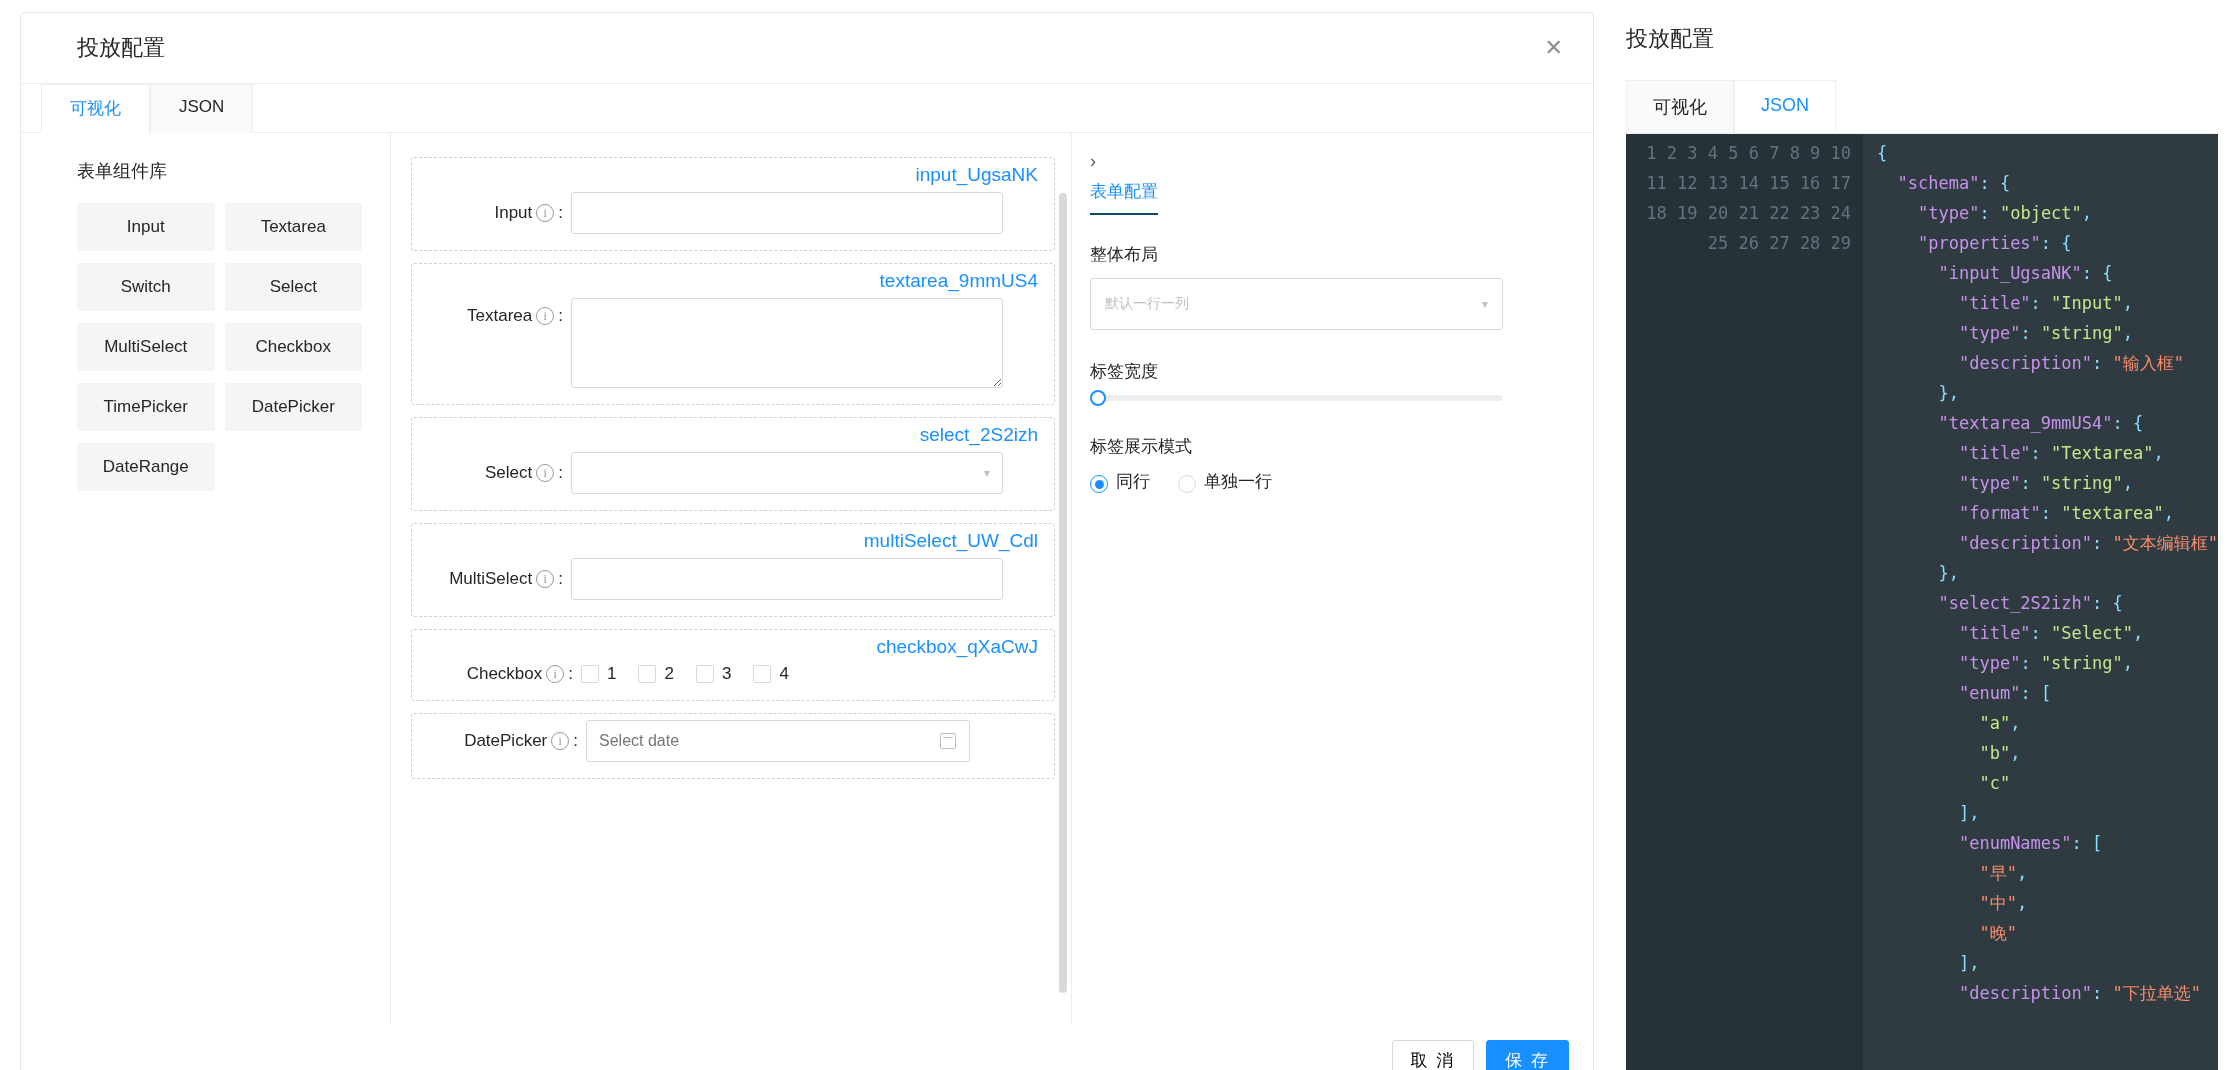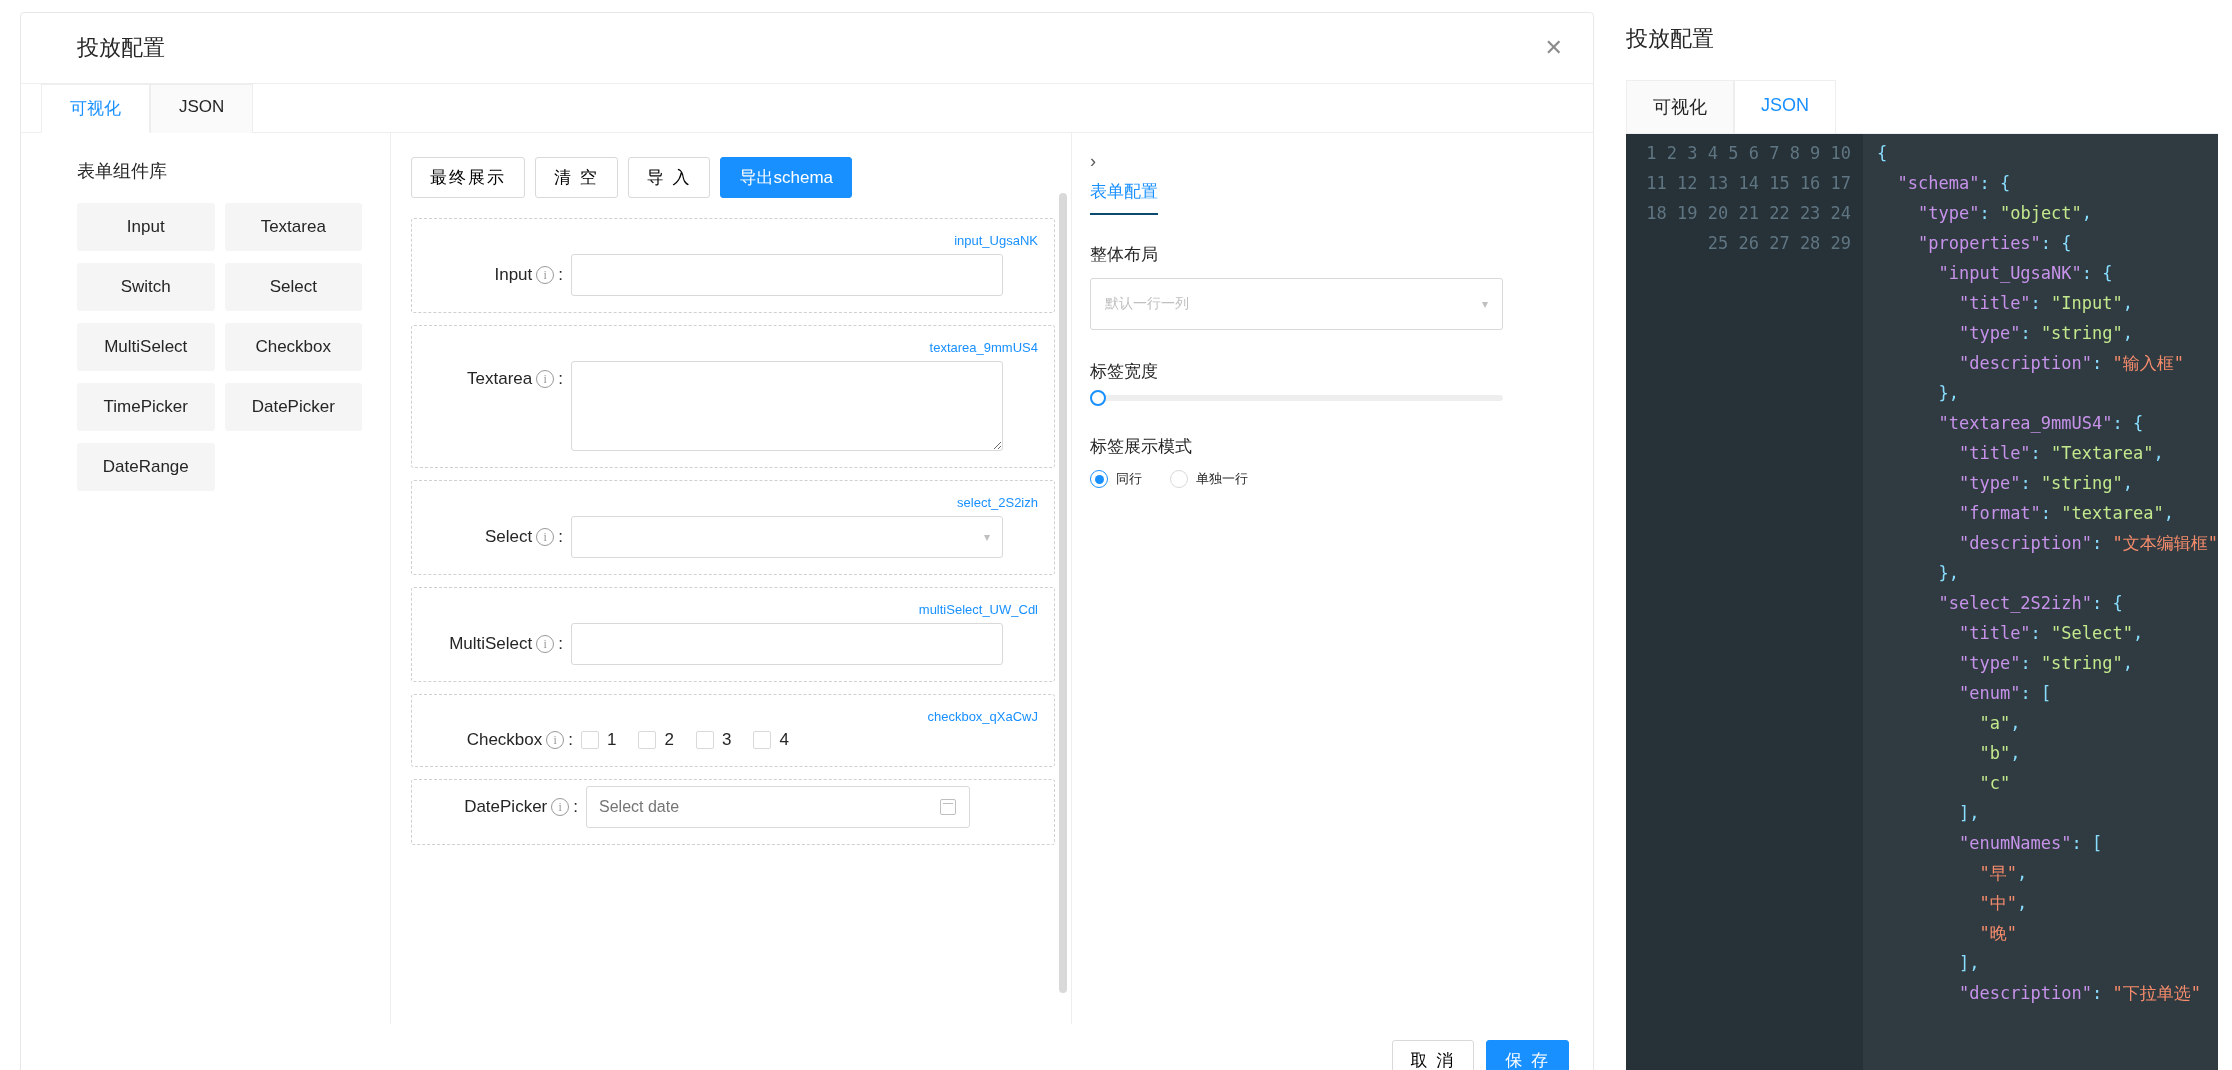--- a/index.html
+++ b/index.html
@@ -97,24 +97,23 @@
   .btn.primary { background: #1890ff; border-color: #1890ff; color: #fff; letter-spacing: 0; }
   .canvas-list { display: flex; flex-direction: column; gap: 12px; }
   .dashed-card {
     border: 1.5px dashed #d0d0d0;
     border-radius: 3px;
     padding: 6px 16px 16px 16px;
     position: relative;
   }
   .card-id {
     text-align: right;
-    font-size: 13px;
+    font-size: 19px;
     color: #1890ff;
     margin-bottom: 6px;
-    margin-top: 8px;
   }
   .field-row { display: flex; align-items: center; gap: 8px; }
   .field-label {
     width: 135px;
     text-align: right;
     font-size: 17px;
     color: #262626;
     display: flex;
     align-items: center;
     justify-content: flex-end;
@@ -174,21 +173,21 @@
     height:52px;
     display:flex; align-items:center; justify-content:space-between;
     padding:0 14px;
     color:#bfbfbf;
     margin-bottom:30px;
     cursor:pointer;
   }
   .slider-track { height:6px; background:#eee; border-radius:3px; position:relative; margin-top:6px; margin-bottom:34px; }
   .slider-knob { width:16px; height:16px; border:2px solid #1890ff; background:#fff; border-radius:50%; position:absolute; left:0; top:-5px; cursor:grab; }
   .radio-row { display:flex; gap:28px; align-items:center; }
-  .radio-item { display:flex; align-items:center; gap:8px; font-size:13px; cursor:pointer; }
+  .radio-item { display:flex; align-items:flex-end; gap:8px; font-size:17px; cursor:pointer; }
   .radio-circle { width:18px; height:18px; border:1.5px solid #d9d9d9; border-radius:50%; display:flex; align-items:center; justify-content:center; }
   .radio-circle.checked { border-color:#1890ff; }
   .radio-circle.checked::after { content:""; width:9px; height:9px; background:#1890ff; border-radius:50%; }
 
   .modal-footer {
     padding: 16px 24px 0 0;
     display:flex;
     justify-content:flex-end;
     gap:12px;
   }
@@ -264,26 +263,20 @@
         <div class="widget-cell">Select</div>
         <div class="widget-cell">MultiSelect</div>
         <div class="widget-cell">Checkbox</div>
         <div class="widget-cell">TimePicker</div>
         <div class="widget-cell">DatePicker</div>
         <div class="widget-cell single">DateRange</div>
       </div>
     </div>
 
     <div class="canvas-col">
-      <div class="toolbar-row">
-        <button class="btn">最终展示</button>
-        <button class="btn">清 空</button>
-        <button class="btn">导 入</button>
-        <button class="btn primary">导出schema</button>
-      </div>
 
       <div class="canvas-list">
 
         <div class="dashed-card">
           <div class="card-id">input_UgsaNK</div>
           <div class="field-row">
             <div class="field-label">
               <span>Input</span>
               <span class="info-icon">i</span>
               <span>:</span>

